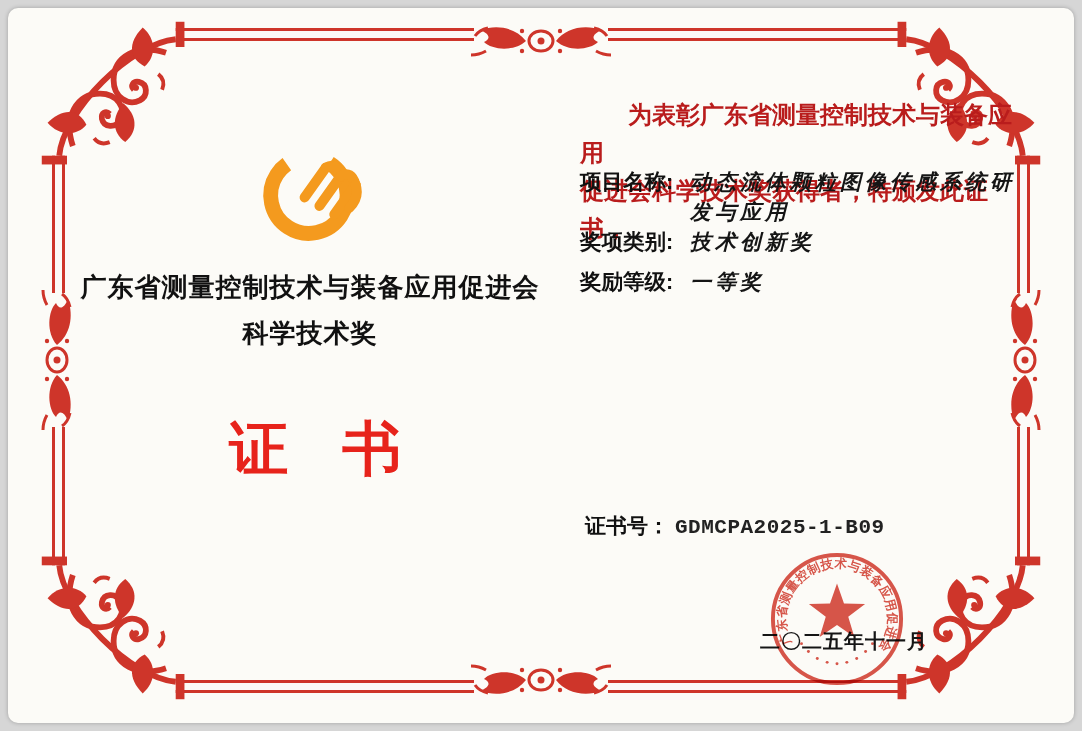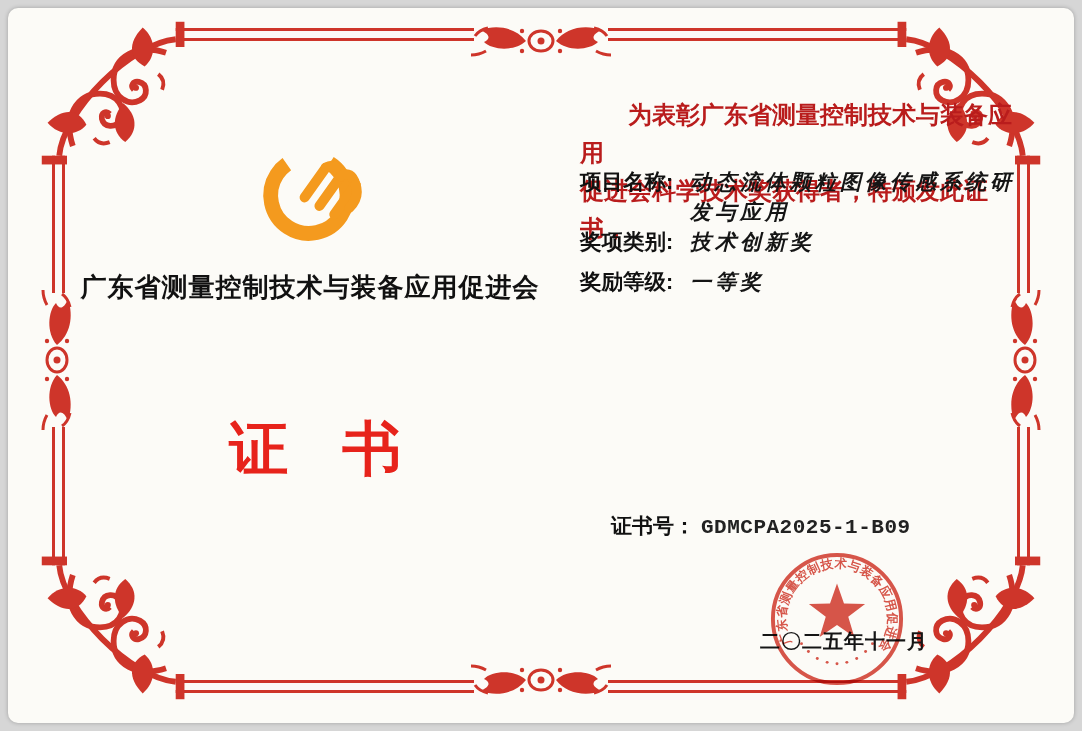--- a/index.html
+++ b/index.html
@@ -59,21 +59,21 @@
   .field-row{display:flex;align-items:flex-start;}
   .field-row.mb0{margin-bottom:0;}
   .field-row.mb10{margin-bottom:10px;}
   .field-row.mb4{margin-bottom:4px;}
   .field-label{flex:0 0 110px;font-size:21.5px;font-weight:700;line-height:30px;white-space:nowrap;color:#111;}
   .field-value{
     flex:1;font-size:21px;font-weight:600;line-height:30px;
     letter-spacing:4px;font-style:italic;white-space:pre-line;color:#151515;
     font-family:Liberation Serif, serif;
   }
-  .cert-no{position:absolute;left:603px;top:504px;font-size:21px;display:flex;align-items:baseline;}
+  .cert-no{position:absolute;left:577px;top:504px;font-size:21px;display:flex;align-items:baseline;}
   .cert-no .lbl{font-weight:700;color:#111;}
   .cert-no .val{font-family:Liberation Mono, monospace;font-weight:600;letter-spacing:.5px;margin-left:6px;color:#222;}
   .date{
     position:absolute;left:752px;top:620px;z-index:2;
     font-size:20px;font-weight:700;letter-spacing:1px;color:#151515;
   }
   .seal{position:absolute;left:760px;top:542px;width:138px;height:138px;z-index:3;mix-blend-mode:multiply;opacity:.93;}
   .orn{fill:var(--border_red);}
   .orn-s{stroke:var(--border_red);fill:none;}
 </style>
@@ -221,20 +221,21 @@
       <path d="M44,56 L64,28"></path>
       <path d="M58,64 L78,36"></path>
       <path d="M72,72 L92,44"></path>
       <path d="M64,28 q10,-6 14,8"></path>
       <path d="M78,36 q10,-6 14,8"></path>
       <path d="M92,44 q4,12 -6,22"></path>
     </g>
   </svg>
 
   <div class="issuer l1">广东省测量控制技术与装备应用促进会</div>
+  <div class="issuer l2">科学技术奖</div>
   <div class="doc-title">证 书</div>
 
   <div class="intro">为表彰广东省测量控制技术与装备应用
 促进会科学技术奖获得者，特颁发此证书，</div>
 
   <div class="fields">
     <div class="field-row mb0">
       <div class="field-label">项目名称:</div>
       <div class="field-value">动态流体颗粒图像传感系统研
 发与应用</div>

